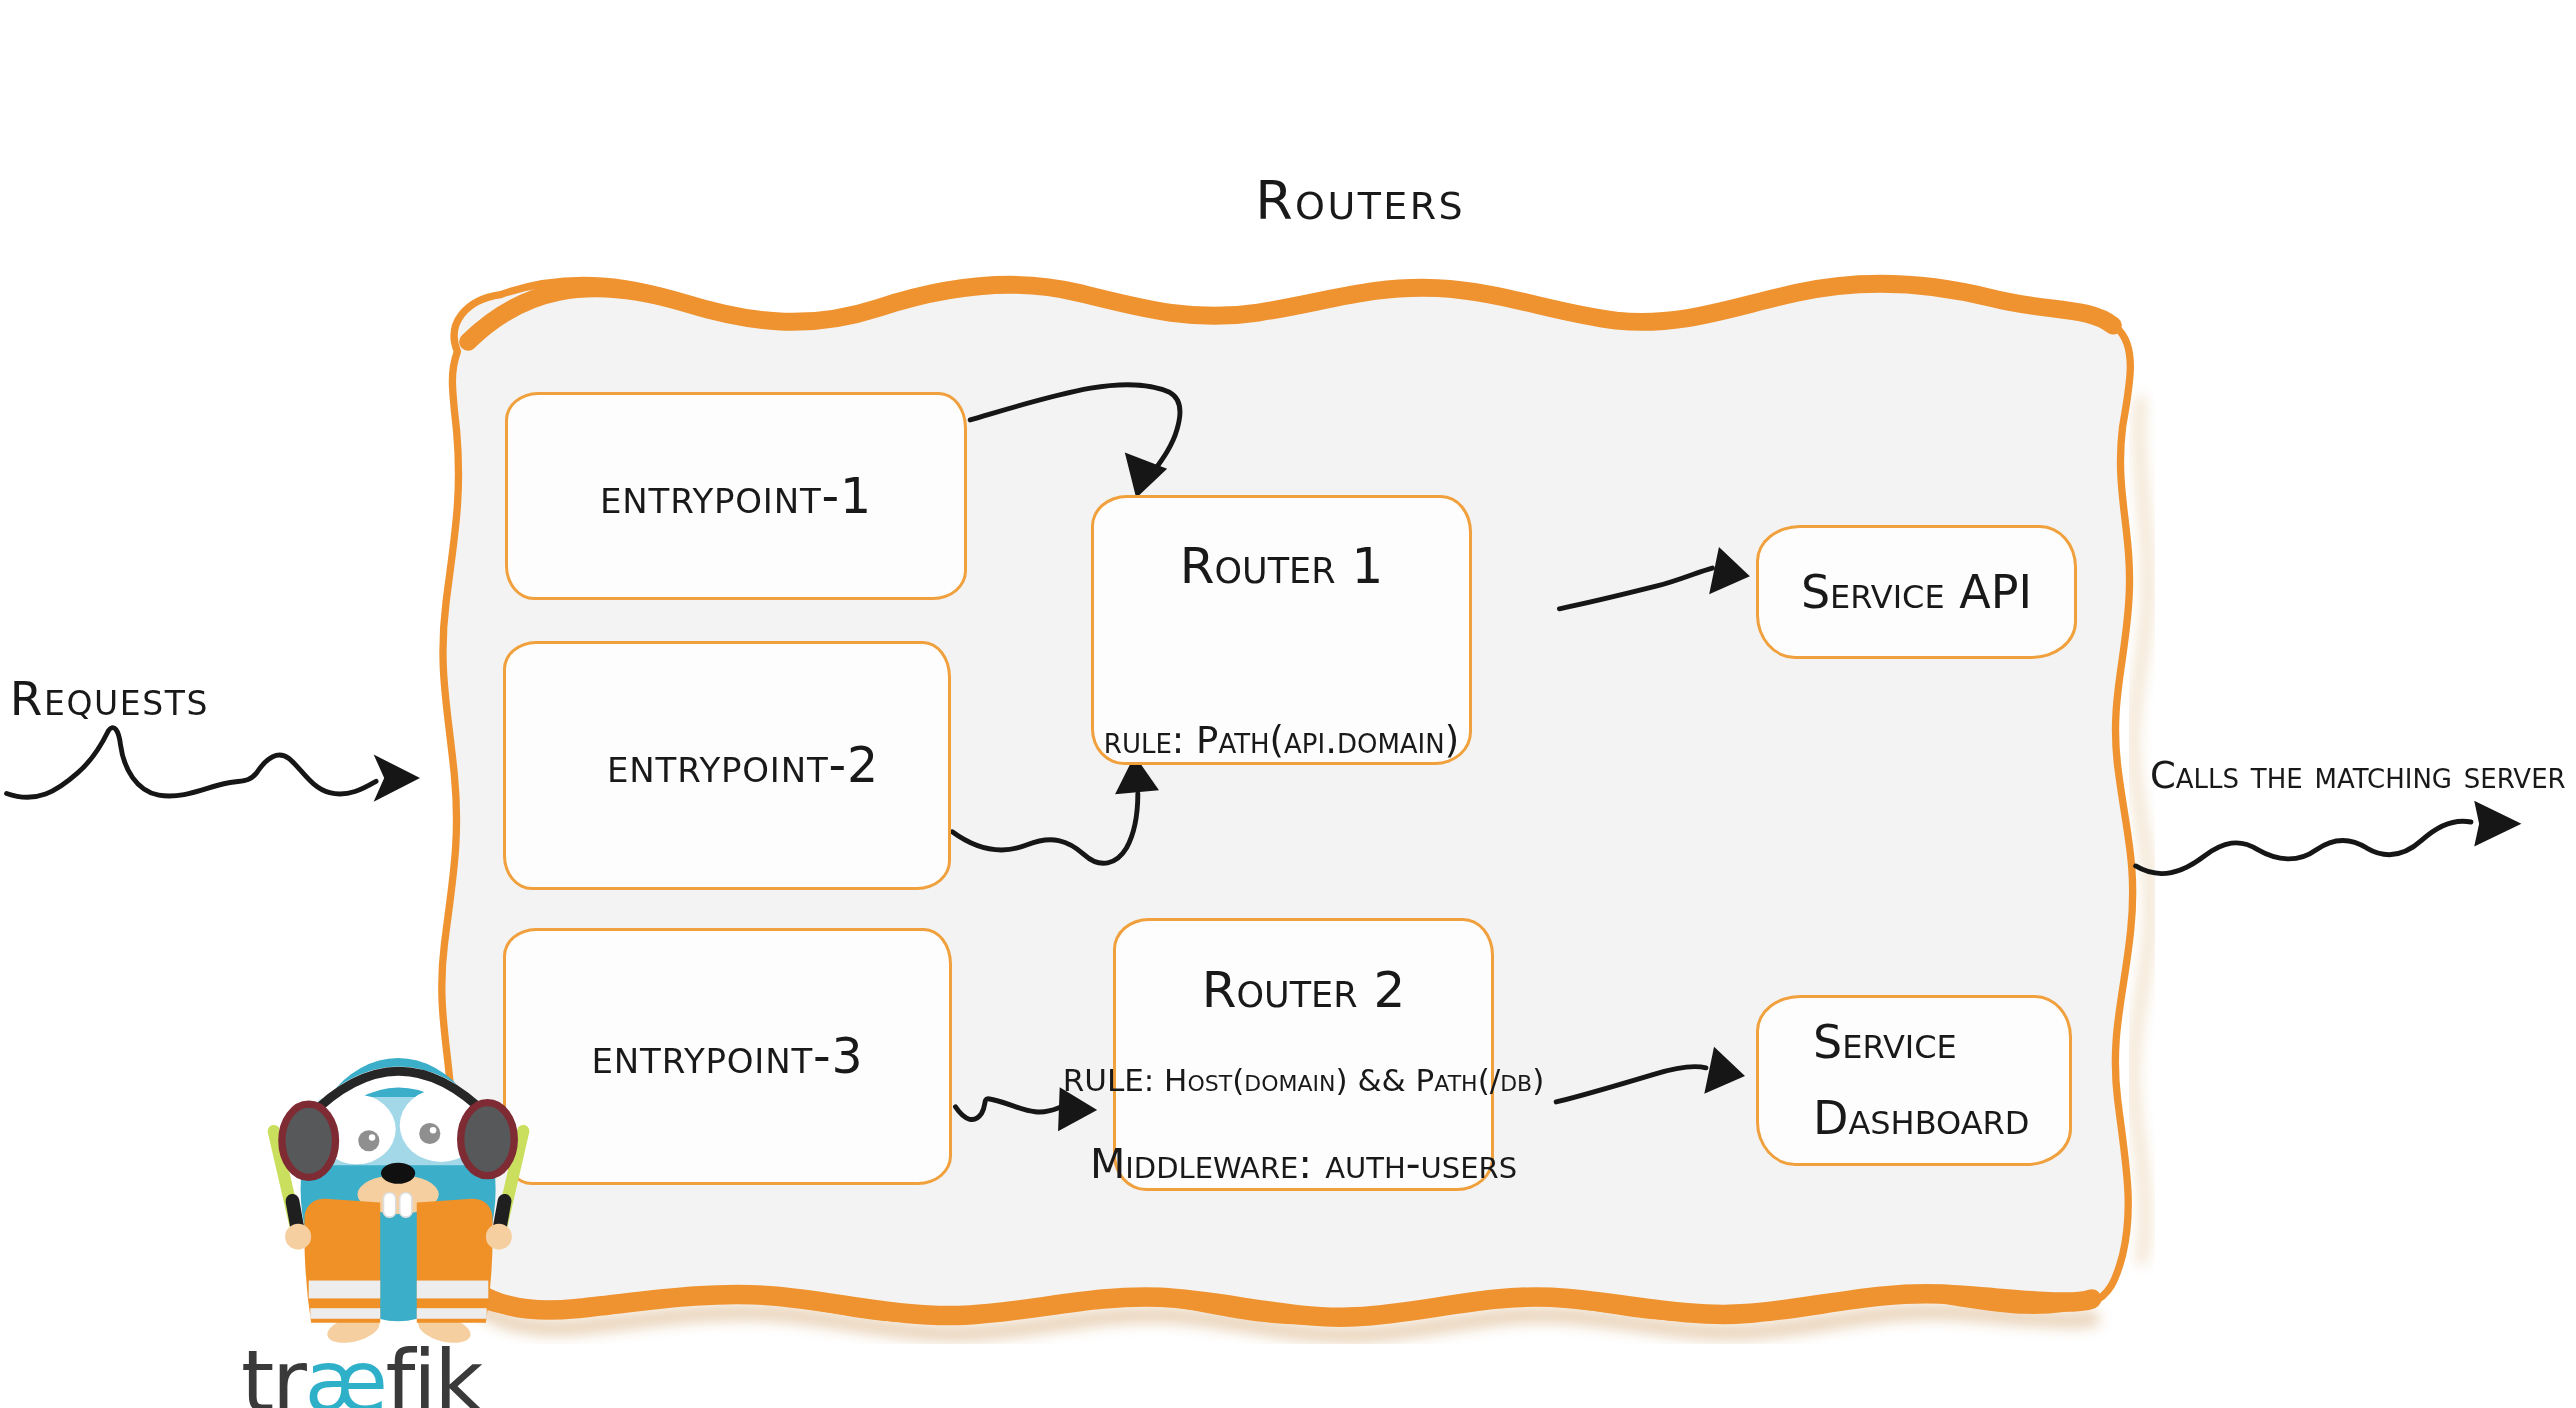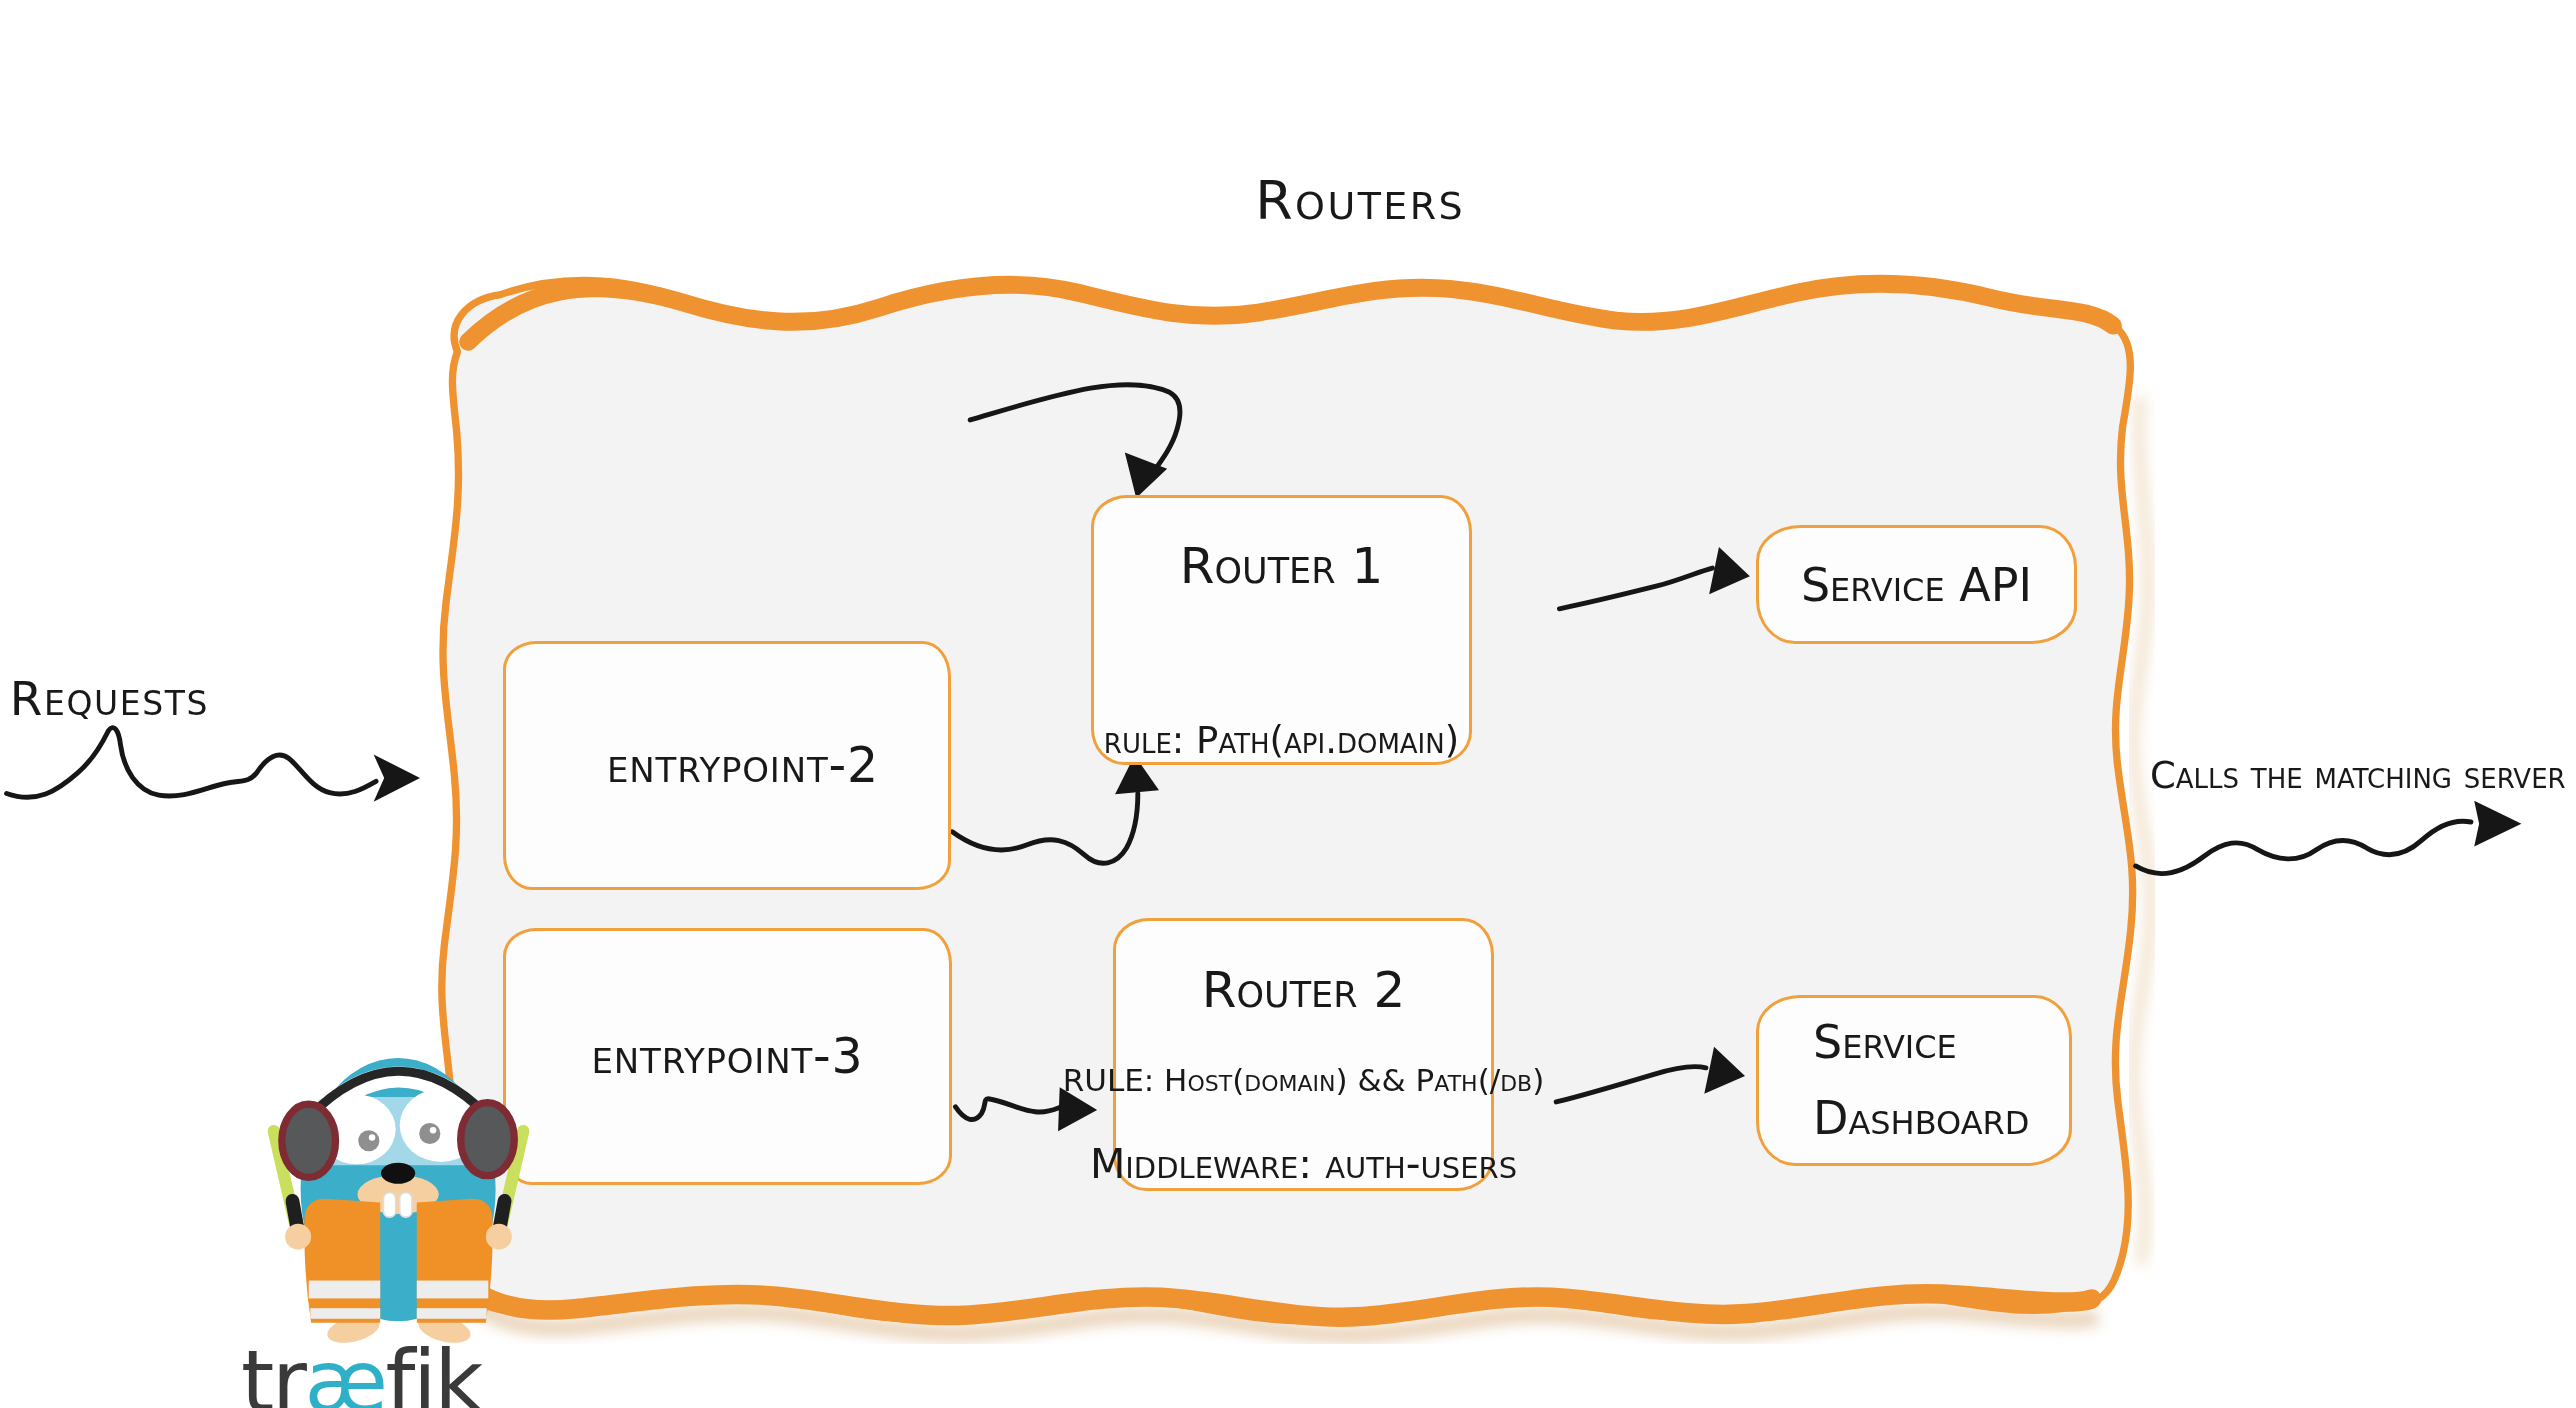--- a/index.html
+++ b/index.html
@@ -26,21 +26,21 @@
     flex-direction:column;justify-content:space-between;
   }
   .r1{left:1091px;top:495px;width:381px;height:270px;padding-top:39px;}
   .r1 .rtitle{font-size:50px;margin-bottom:50px;}
   .r1 .rrule{font-size:37px;}
   .r2{left:1089px;top:918px;width:381px;height:273px;padding-top:40px;margin-left:24px;}
   .r2 .rtitle{font-size:50px;margin-bottom:11.4px;}
   .r2 .rrule{font-size:31px;margin-bottom:9.8px;}
   .r2 .rmw{font-size:41px;}
   .svc{border-radius:44px 37px 46px 39px / 36px 42px 37px 44px;font-size:46px;}
-  .s1{left:1756px;top:525px;width:321px;height:119px;}
+  .s1{left:1756px;top:525px;width:321px;height:134px;}
   .s2{left:1756px;top:981px;width:316px;height:171px;justify-content:flex-start;margin-top:14px;}
   .s2 .svclabel{padding-left:54px;width:203px;white-space:normal;line-height:1.65;}
   .rowtxt{white-space:nowrap;}
   .gopher{position:absolute;left:262px;top:1027px;}
   .wordmark{position:absolute;left:241px;top:1332px;font-size:85px;letter-spacing:-2.4px;color:#3A3A3A;white-space:nowrap;}
   .wordmark .ae{color:#2FB0C9;}
 </style>
 </head>
 <body>
 
@@ -129,20 +129,23 @@
     <g stroke="#161616" stroke-width="6" fill="none" stroke-linecap="round">
       <path d="M2624,1064 C2654,1082 2682,1072 2708,1052 C2732,1034 2752,1030 2774,1044 C2798,1058 2824,1060 2846,1044 C2866,1030 2886,1028 2908,1042 C2932,1056 2954,1052 2976,1032 C2996,1014 3016,1006 3036,1010"></path>
       <polygon points="3098,1012 3040,984 3046,1012 3040,1040" fill="#161616" stroke="none"></polygon>
     </g>
   </svg>
 
   <div class="lbl title sc">Routers</div>
   <div class="lbl requests sc">Requests</div>
   <div class="lbl calls sc">Calls the matching server</div>
 
+  <div class="box ep ep1">
+    <span class="sc rowtxt">entrypoint-1</span>
+  </div>
   <div class="box ep ep2">
     <span class="sc rowtxt">entrypoint-2</span>
   </div>
   <div class="box ep ep3">
     <span class="sc rowtxt">entrypoint-3</span>
   </div>
 
   <div class="box router r1">
     <span class="sc rowtxt rtitle">Router 1</span>
     <span class="sc rowtxt rrule">rule: Path(api.domain)</span>

